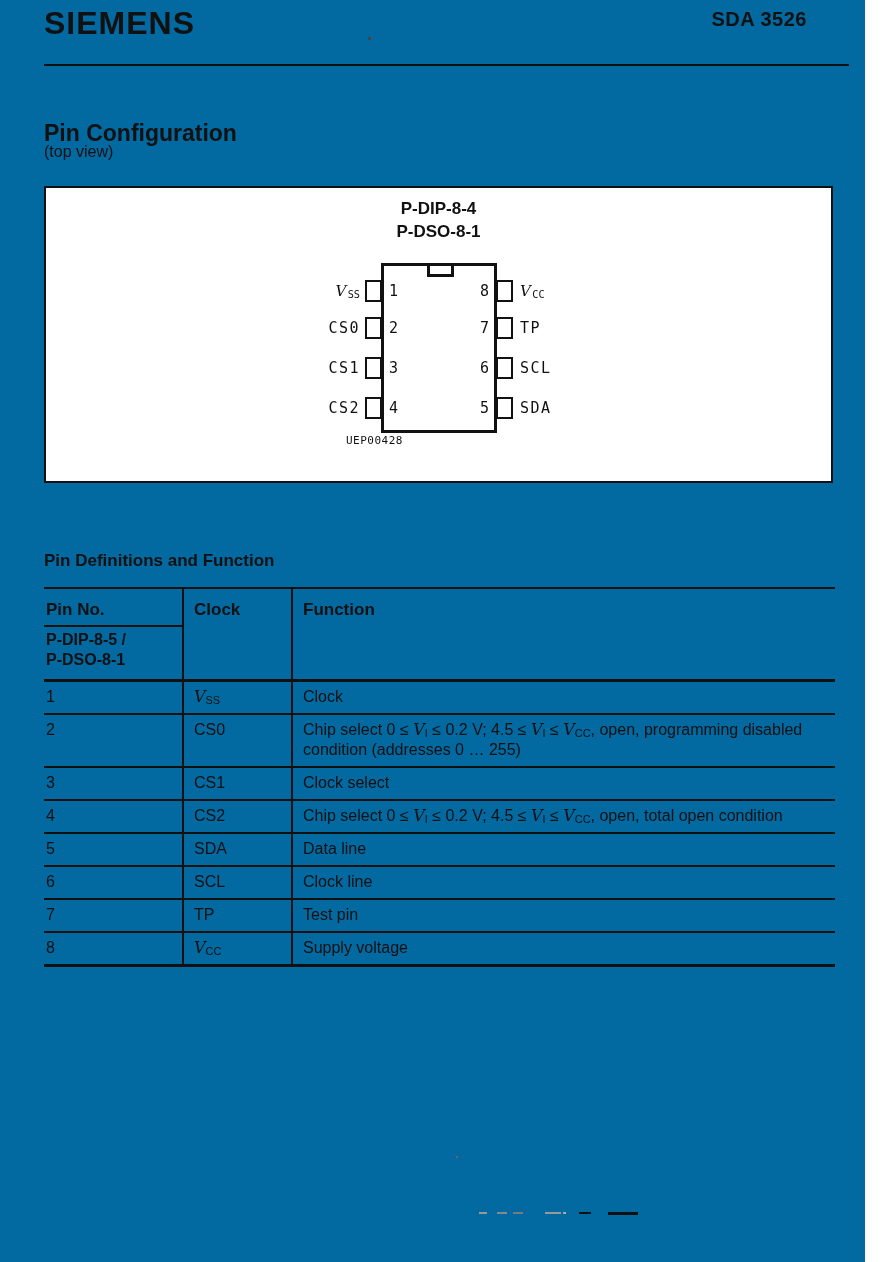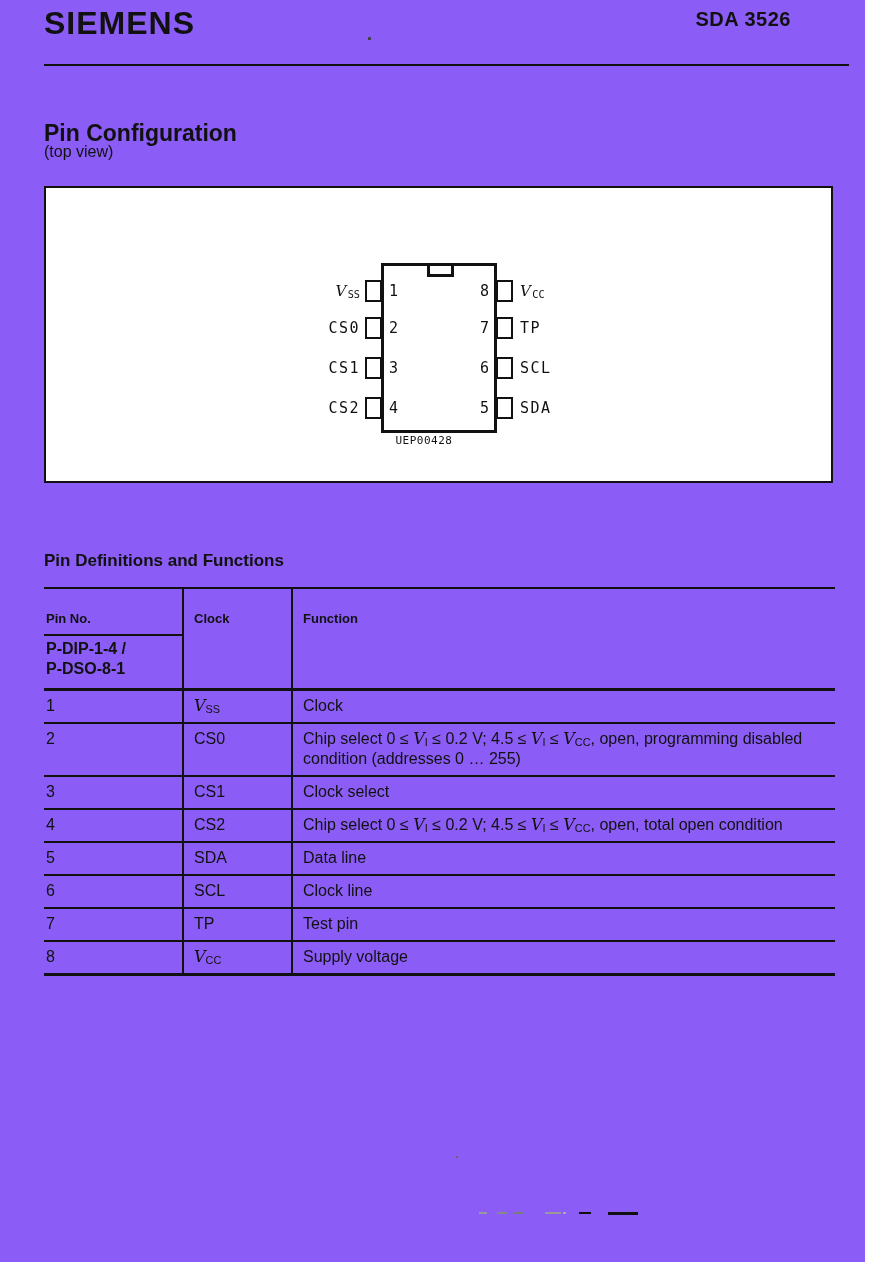--- a/index.html
+++ b/index.html
@@ -2,34 +2,34 @@
 <html><head>
 <meta charset="utf-8">
 <style>
   html, body { margin: 0; padding: 0; background: #ffffff; }
   * { box-sizing: border-box; }
 
   .page {
     position: relative;
     width: 865px;
     height: 1262px;
-    background: #8b5cf6;
+    background: #0369a1;
     color: #111111;
     font-family: "Liberation Sans", sans-serif;
     overflow: hidden;
     text-decoration: underline;
   }
 
   
   .brand {
     position: absolute; left: 44px; top: 5px;
     font-size: 32px; font-weight: bold; letter-spacing: 1px;
   }
   .part-number {
-    position: absolute; right: 74px; top: 8px;
+    position: absolute; right: 58px; top: 8px;
     font-size: 20px; font-weight: bold; letter-spacing: 0.5px;
   }
   .top-rule {
     position: absolute; left: 44px; top: 64px;
     width: 805px; height: 2px; background: #111111;
   }
 
   
   .pc-title {
     position: absolute; left: 44px; top: 120px;
@@ -84,41 +84,41 @@
 
   .pin-label {
     position: absolute; font-family: "DejaVu Sans Mono", monospace;
     font-size: 15px; line-height: 22px; letter-spacing: 1.5px;
   }
   .pin-label.l { left: 140px; width: 174px; text-align: right; }
   .pin-label.r { left: 474px; width: 170px; text-align: left; }
 
   .figure-code {
     position: absolute; left: 300px; top: 246px; width: 156px;
-    text-align: center; font-family: "DejaVu Sans Mono", monospace;
+    text-align: left; font-family: "DejaVu Sans Mono", monospace;
     font-size: 11px; letter-spacing: 0.5px;
   }
 
   
   .iv { font-family: "DejaVu Serif", serif; font-style: italic; }
   sub { font-size: 0.68em; vertical-align: -0.22em; line-height: 0; letter-spacing: 0; }
 
   
   .table-wrap { position: absolute; left: 44px; top: 587px; width: 791px; }
   table.pin-table {
     width: 100%; border-collapse: collapse; table-layout: fixed;
     border-top: 2px solid #111111; border-bottom: 3px solid #111111;
   }
   col.c1 { width: 139px; } col.c2 { width: 109px; }
   .pin-table th, .pin-table td {
     text-align: left; vertical-align: top;
     font-size: 16px; line-height: 20px;
     padding: 5px 8px 6px 10px;
   }
-  .pin-table th { font-size: 13px; line-height: 22px; padding: 19px 8px 4px 10px; }
+  .pin-table th { font-size: 17px; line-height: 22px; padding: 10px 8px 4px 10px; }
   .pin-table th.cell-1, .pin-table td.cell-1 { padding-left: 2px; border-right: 2px solid #111111; }
   .pin-table th.cell-2, .pin-table td.cell-2 { border-right: 2px solid #111111; }
   th.pin-no-head { border-bottom: 2px solid #111111; }
   .subhead { font-weight: bold; font-size: 16px; line-height: 21px; padding: 3px 8px 9px 2px !important; }
   tr.thead-r1 th[rowspan] { border-bottom: 3px solid #111111; }
   tr.thead-r2 td { border-bottom: 3px solid #111111; }
   tbody td { border-bottom: 2px solid #111111; }
 
   
   .speck { position: absolute; background: #444444; }
@@ -139,20 +139,24 @@
 <div class="page">
 
   <div class="brand">SIEMENS</div>
   <div class="part-number">SDA 3526</div>
   <div class="top-rule"></div>
 
   <div class="pc-title">Pin Configuration</div>
   <div class="pc-subtitle">(top view)</div>
 
   <div class="diagram-box">
+    <div class="pkg-names">
+      <div>P-DIP-8-4</div>
+      <div>P-DSO-8-1</div>
+    </div>
 
     <div class="ic-body"></div>
     <div class="ic-notch"></div>
 
     <div class="pin-label l row-a"><span class="iv">V</span><sub>SS</sub></div>
     <div class="pin-box l row-a"></div>
     <div class="pin-num l row-a">1</div>
 
     <div class="pin-label l row-b"><span>CS0</span></div>
     <div class="pin-box l row-b"></div>
@@ -178,38 +182,38 @@
     <div class="pin-box r row-c"></div>
     <div class="pin-label r row-c"><span>SCL</span></div>
 
     <div class="pin-num r row-d">5</div>
     <div class="pin-box r row-d"></div>
     <div class="pin-label r row-d"><span>SDA</span></div>
 
     <div class="figure-code">UEP00428</div>
   </div>
 
-  <div class="pt-title">Pin Definitions and Functions</div>
+  <div class="pt-title">Pin Definitions and Function</div>
 
   <div class="table-wrap">
     <table class="pin-table">
       <colgroup>
           <col class="c1">
           <col class="c2">
           <col class="c3">
         </colgroup>
       <thead>
         <tr class="thead-r1">
           <th class="cell-1 pin-no-head">Pin No.</th>
           <th class="cell-2" rowspan="2">Clock</th>
           <th class="cell-3" rowspan="2">Function</th>
         </tr>
         <tr class="thead-r2">
           <td class="cell-1 subhead">
-            <div>P-DIP-1-4 /</div>
+            <div>P-DIP-8-5 /</div>
             <div>P-DSO-8-1</div>
           </td>
         </tr>
       </thead>
       <tbody>
         <tr>
           <td class="cell-1">1</td>
           <td class="cell-2"><span class="iv">V</span><sub>SS</sub></td>
           <td class="cell-3"><span>Clock</span></td>
         </tr>

